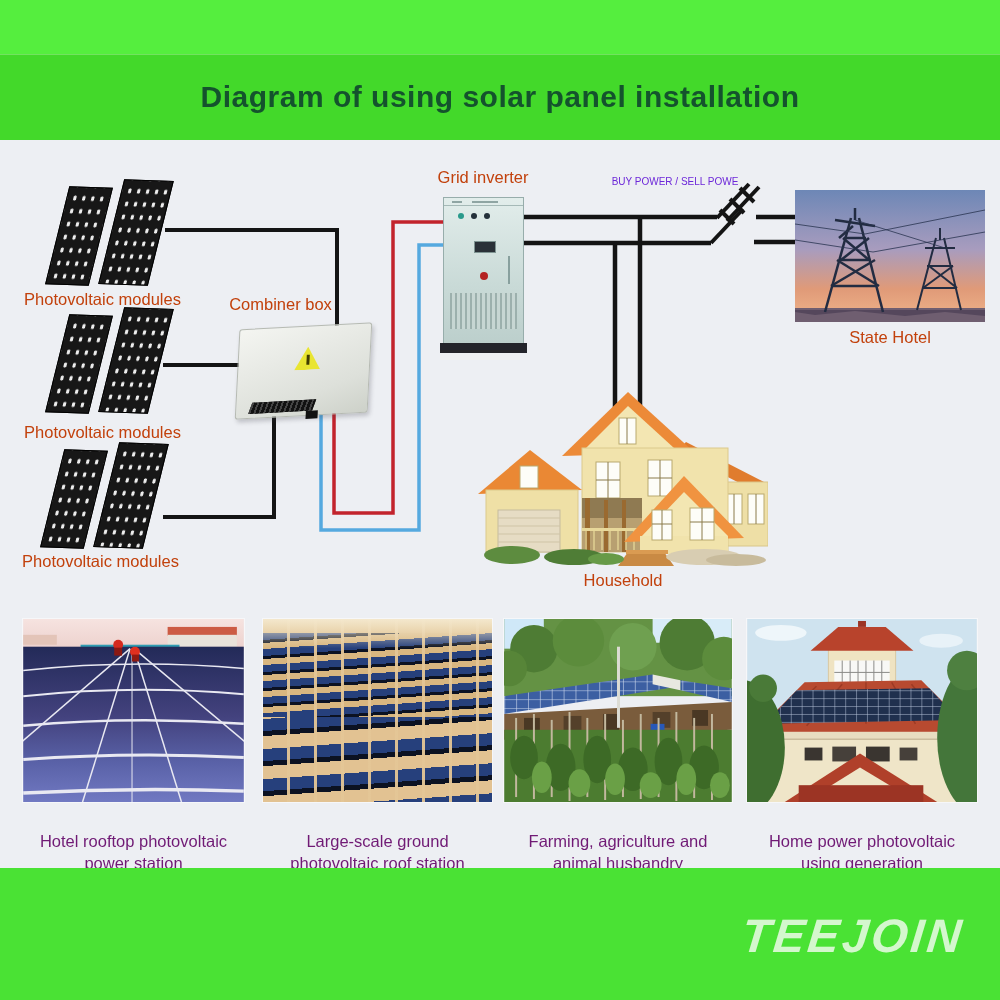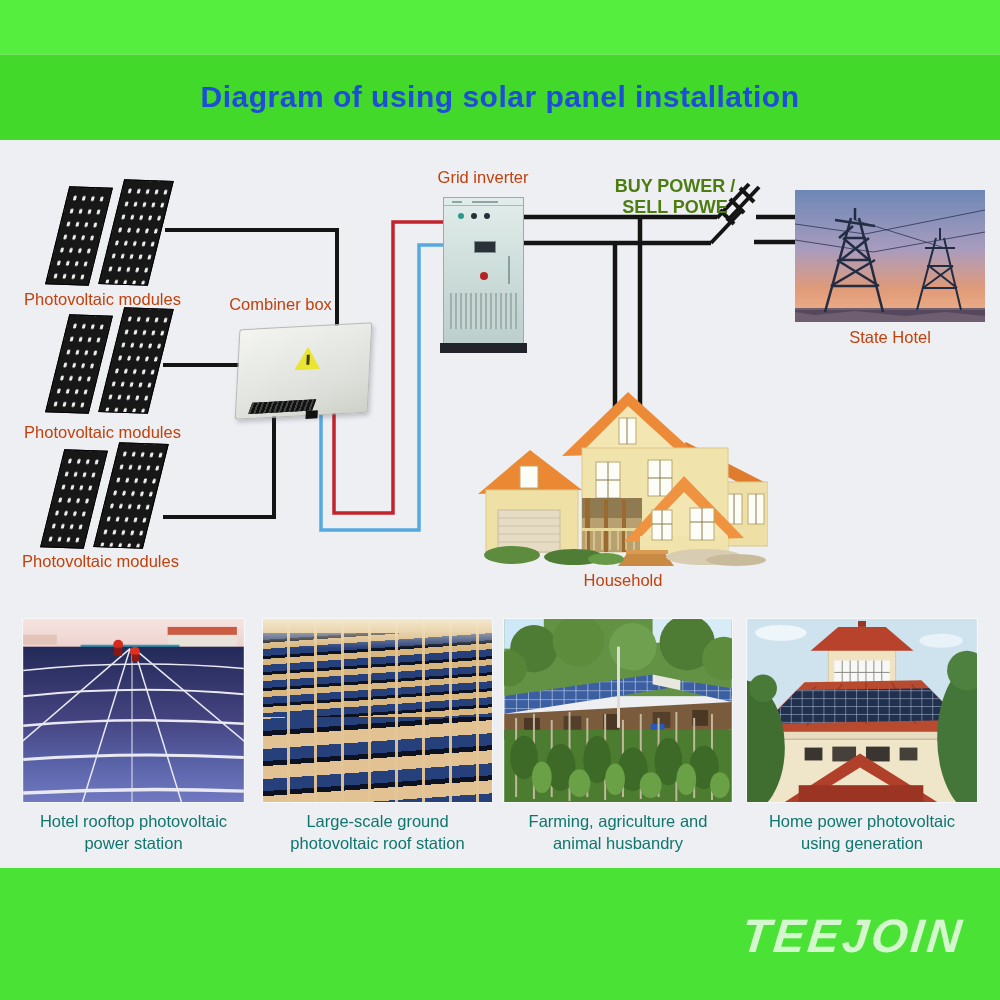--- a/index.html
+++ b/index.html
@@ -5,27 +5,27 @@
   html,body{margin:0;padding:0;}
   body{
     width:1000px;height:1000px;position:relative;overflow:hidden;
     font-family:"Liberation Sans",sans-serif;background:#ffffff;
   }
   
   .header{position:absolute;top:0;left:0;width:1000px;height:140px;background:#43d92a;}
   .header-top-strip{position:absolute;top:0;left:0;width:1000px;height:54px;background:#55ee3e;}
   .title-band{position:absolute;top:54px;left:0;width:1000px;height:86px;
     background:#43d92a;border-top:1px solid rgba(255,255,255,.25);}
-  .page-title{width:1000px;text-align:center;color:#1d4ed8;font-size:30px;font-weight:bold;
+  .page-title{width:1000px;text-align:center;color:#14532d;font-size:30px;font-weight:bold;
     letter-spacing:.5px;line-height:84px;}
   
   .content{position:absolute;top:140px;left:0;width:1000px;height:728px;background:#edeff3;}
   .wires{position:absolute;top:0;left:0;}
   .lbl{position:absolute;color:#c2410c;font-size:16.5px;text-align:center;}
-  .lbl.bold{font-weight:bold;font-size:18px;color:#4d7c0f;}
+  .lbl.bold{font-weight:normal;font-size:10px;color:#6d28d9;}
   
   .pvset{position:absolute;width:110px;height:108px;}
   .pv{position:absolute;background:#171717;border:1px solid #000;
     background-image:radial-gradient(#ededed 1.4px, transparent 2px);
     background-size:9px 13px;background-position:3px 4px;
     transform:skewX(-12deg) rotate(2deg);}
   .pv.a{left:2px;top:7px;width:42px;height:96px;}
   .pv.b{left:56px;top:0;width:48px;height:103px;}
   
   .combiner{position:absolute;left:237px;top:186px;width:133px;height:90px;transform:rotate(-3deg);}
@@ -48,21 +48,21 @@
   .dot.teal{background:#2a9a8c;}.dot.dark{background:#24303a;}
   .inv-screen{position:absolute;left:30px;top:43px;width:20px;height:10px;background:#2a3138;border:1px solid #7e9492;}
   .inv-red{position:absolute;left:36px;top:74px;width:8px;height:8px;border-radius:50%;background:#b42222;}
   .inv-handle{position:absolute;right:13px;top:58px;width:2px;height:28px;background:#88a09e;}
   .inv-vent{position:absolute;left:6px;right:6px;bottom:14px;height:36px;background:#b3c3c0;
     background-image:repeating-linear-gradient(90deg,#9cb0ad 0 2px,#c7d6d3 2px 5px),
       repeating-linear-gradient(0deg,rgba(70,90,88,.5) 0 2px,transparent 2px 6px);}
   .inv-base{position:absolute;left:-3px;right:-3px;bottom:0;height:10px;background:#23242b;}
   
   .photo{position:absolute;top:478px;height:185px;overflow:hidden;border:1px solid #f6f7f9;box-sizing:border-box;}
-  .cap{position:absolute;top:670px;font-size:16.5px;color:#0f766e;text-align:center;line-height:22px;}
+  .cap{position:absolute;top:690px;font-size:16.5px;color:#701a75;text-align:center;line-height:22px;}
   .ground-photo{background-color:#dcba84;
     background-image:
       linear-gradient(to bottom,#f4e8cd 0,rgba(244,232,205,0) 16%),
       repeating-linear-gradient(90deg,transparent 0 24px,rgba(228,198,150,.95) 24px 27px),
       repeating-linear-gradient(176deg,#26407c 0 7px,#0c1222 7px 10px,#d8b680 10px 16px),
       repeating-linear-gradient(176deg,#26407c 0 12px,#0c1222 12px 17px,#e2c292 17px 30px);
     background-size:100% 100%,100% 100%,100% 46%,100% 62%;
     background-position:0 0,0 0,0 14%,0 100%;
     background-repeat:no-repeat,repeat,no-repeat,no-repeat;}
   

